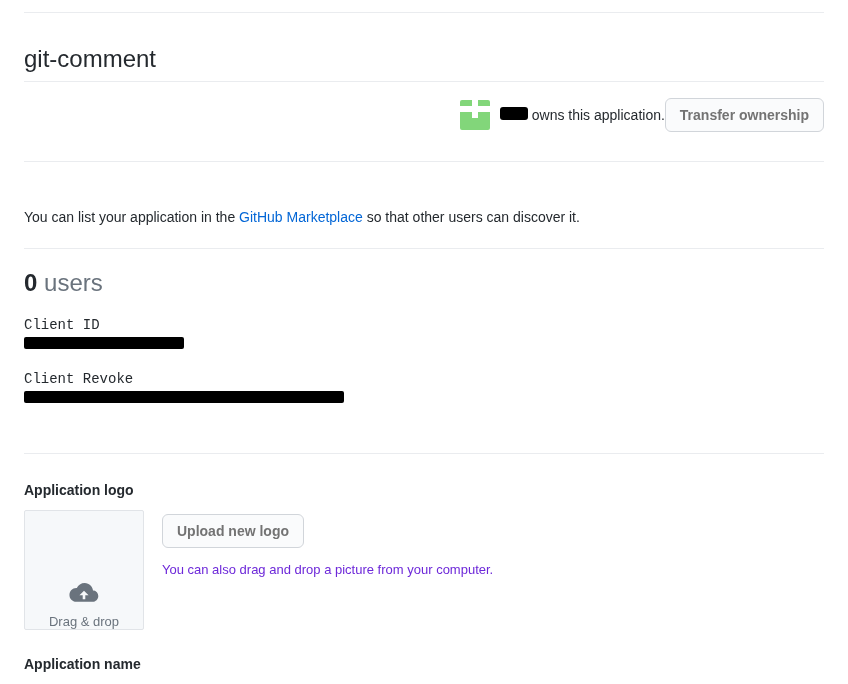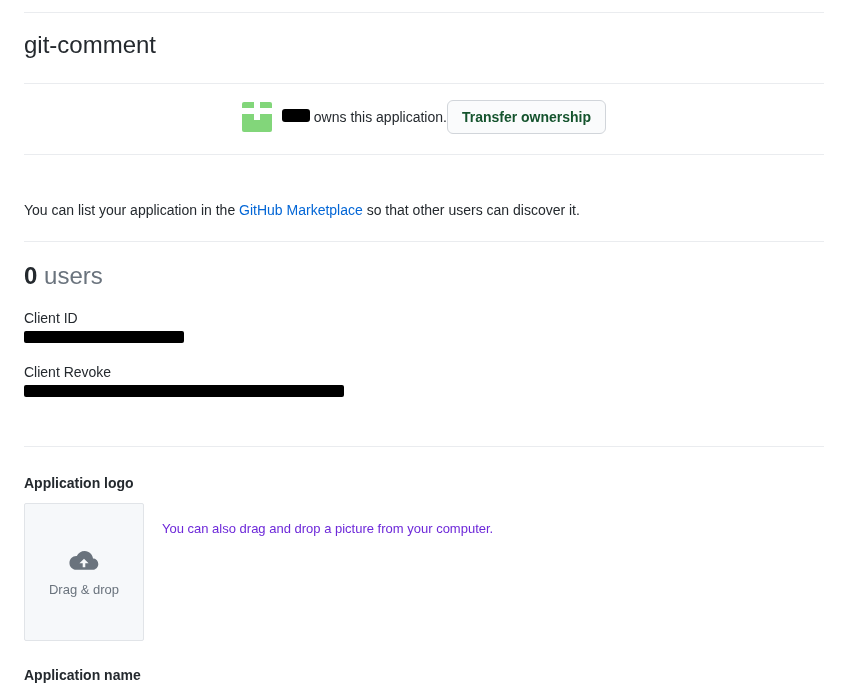--- a/index.html
+++ b/index.html
@@ -8,30 +8,30 @@
       color: #24292e;
       background: #fff;
       width: 848px;
       padding: 12px 24px;
       font-size: 14px;
     }
     .divider-top { border-top: 1px solid #eaecef; height: 1px; margin-bottom: 4px; }
     h1.app-title {
       font-size: 24px;
       font-weight: 400;
-      padding-bottom: 24px;
+      padding-bottom: 8px;
       border-bottom: 1px solid #eaecef;
-      margin-top: 18px;
+      margin-top: 32px;
       margin-bottom: 16px;
     }
     .owner-row {
       display: flex;
       align-items: center;
-      justify-content: center;
-      padding-bottom: 20px;
+      justify-content: flex-end;
+      padding-bottom: 29px;
       border-bottom: 1px solid #eaecef;
       margin-bottom: 16px;
     }
     .owner-left { display: flex; align-items: center; gap: 10px; }
     .avatar {
       width: 30px; height: 30px;
       background: #82d67a;
       position: relative;
       border-radius: 2px;
     }
@@ -51,21 +51,21 @@
       background: #fff;
     }
     .owner-name { font-weight: 600; background: #000; color: #000; border-radius: 3px; padding: 0 14px; height: 13px; display: inline-block; }
     .btn {
       background: #fafbfc;
       border: 1px solid #d1d5da;
       border-radius: 6px;
       padding: 6px 14px;
       font-size: 14px;
       font-weight: 600;
-      color: #14532d;
+      color: #737373;
       cursor: pointer;
       line-height: 20px;
     }
     .btn.danger { color: #cb2431; }
     .marketplace-row {
       display: flex;
       align-items: flex-start;
       justify-content: space-between;
       gap: 8px;
       padding-bottom: 20px;
@@ -76,42 +76,42 @@
     .marketplace-text { color: #24292e; line-height: 1.5; }
     .marketplace-text a { color: #0366d6; text-decoration: none; }
     .users-count {
       font-size: 24px;
       font-weight: 400;
       color: #6a737d;
       margin-bottom: 20px;
       margin-top: 16px;
     }
     .users-count strong { color: #24292e; font-weight: 600; }
-    .field-block { margin-bottom: 18px; }
+    .field-block { margin-bottom: 18px; font-family: Liberation Mono, monospace; }
     .field-label { font-size: 14px; color: #24292e; margin-bottom: 4px; }
     .redacted {
       display: inline-block;
       background: #000;
       height: 12px;
       border-radius: 2px;
     }
     .redacted.sm { width: 160px; }
     .redacted.lg { width: 320px; }
     .btn-row { display: flex; gap: 12px; margin-top: 2px; margin-bottom: 28px; padding-bottom: 28px; border-bottom: 1px solid #eaecef;}
     .section-label { font-size: 14px; font-weight: 700; margin-bottom: 12px; margin-top: 4px;}
     .logo-row { display: flex; gap: 18px; align-items: flex-start; margin-bottom: 26px;}
     .dropzone {
-      width: 120px; height: 138px;
+      width: 120px; height: 120px;
       border: 1px solid #e1e4e8;
       background: #f6f8fa;
       border-radius: 2px;
       display: flex;
       flex-direction: column;
       align-items: center;
-      justify-content: center;
+      justify-content: flex-end;
       gap: 6px;
       color: #6a737d;
       font-size: 13px;
     }
     .cloud-icon svg { width: 32px; height: 26px; fill: #6a737d; }
     .logo-right { padding-top: 4px; }
     .hint { color: #6d28d9; font-size: 13px; margin-top: 14px; }
   </style>
 </head>
 <body>
@@ -158,17 +158,18 @@
 <div class="logo-row">
   <div class="dropzone">
     <span class="cloud-icon">
       <svg viewBox="0 0 24 20">
           <path d="M19 9.5C19 5.9 16.1 3 12.5 3c-2.7 0-5 1.6-6 4-0.2 0-0.3 0-0.5 0C3.1 7 0.8 9.4 0.8 12.3S3.1 17.5 6 17.5h12.5c2.5 0 4.5-2 4.5-4.5 0-2.2-1.6-4-3.7-4.4zM13 12.5v3h-2v-3H8.5L12 9l3.5 3.5H13z"></path>
         </svg>
     </span>
     <span>Drag &amp; drop</span>
   </div>
   <div class="logo-right">
+    <button class="btn">Upload new logo</button>
     <div class="hint">You can also drag and drop a picture from your computer.</div>
   </div>
 </div>
 
 <div class="section-label">Application name</div>
 
 </body></html>

